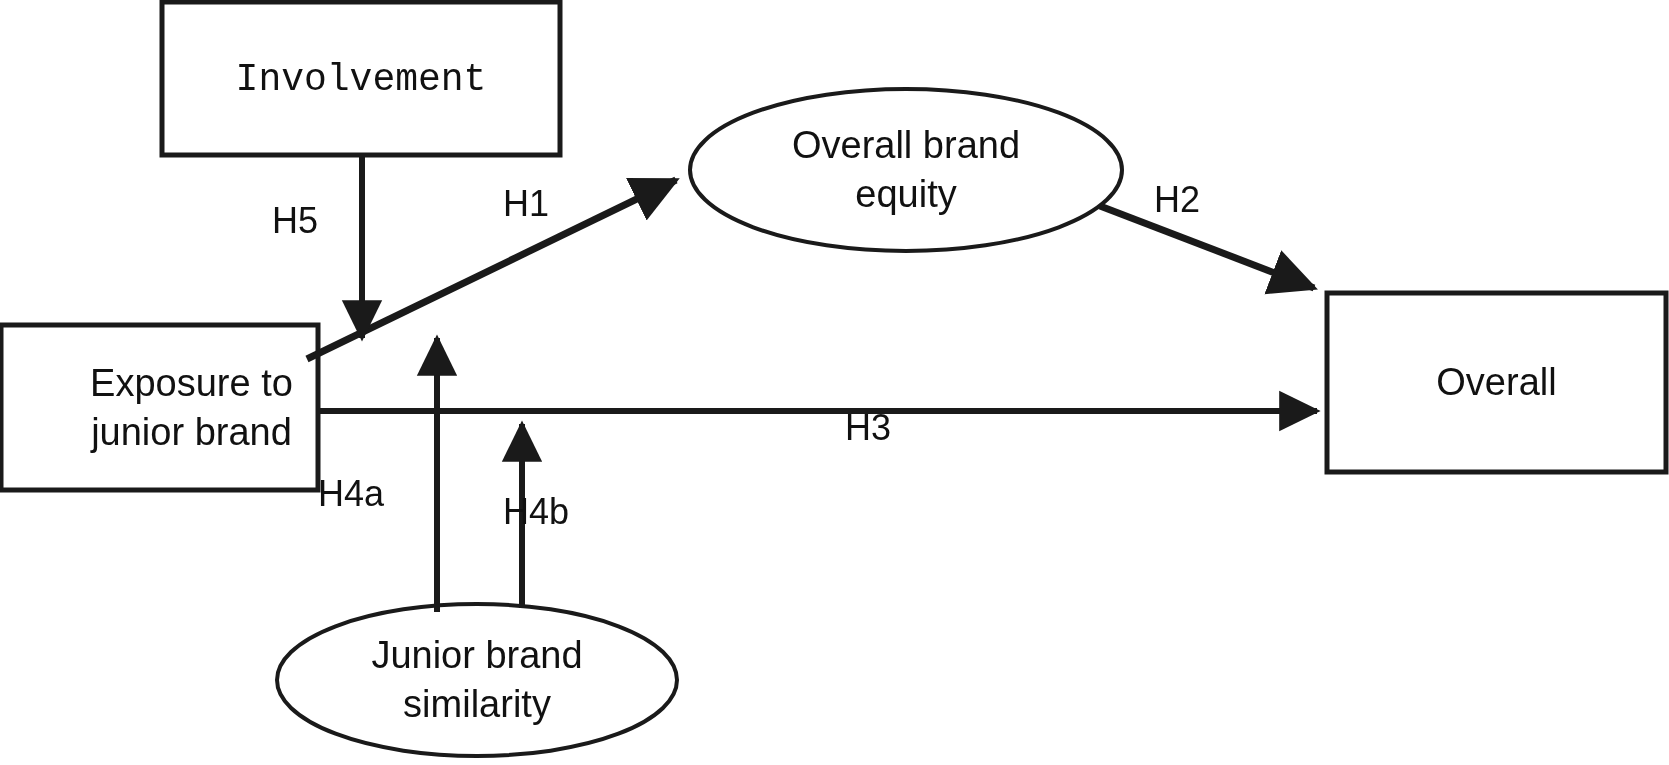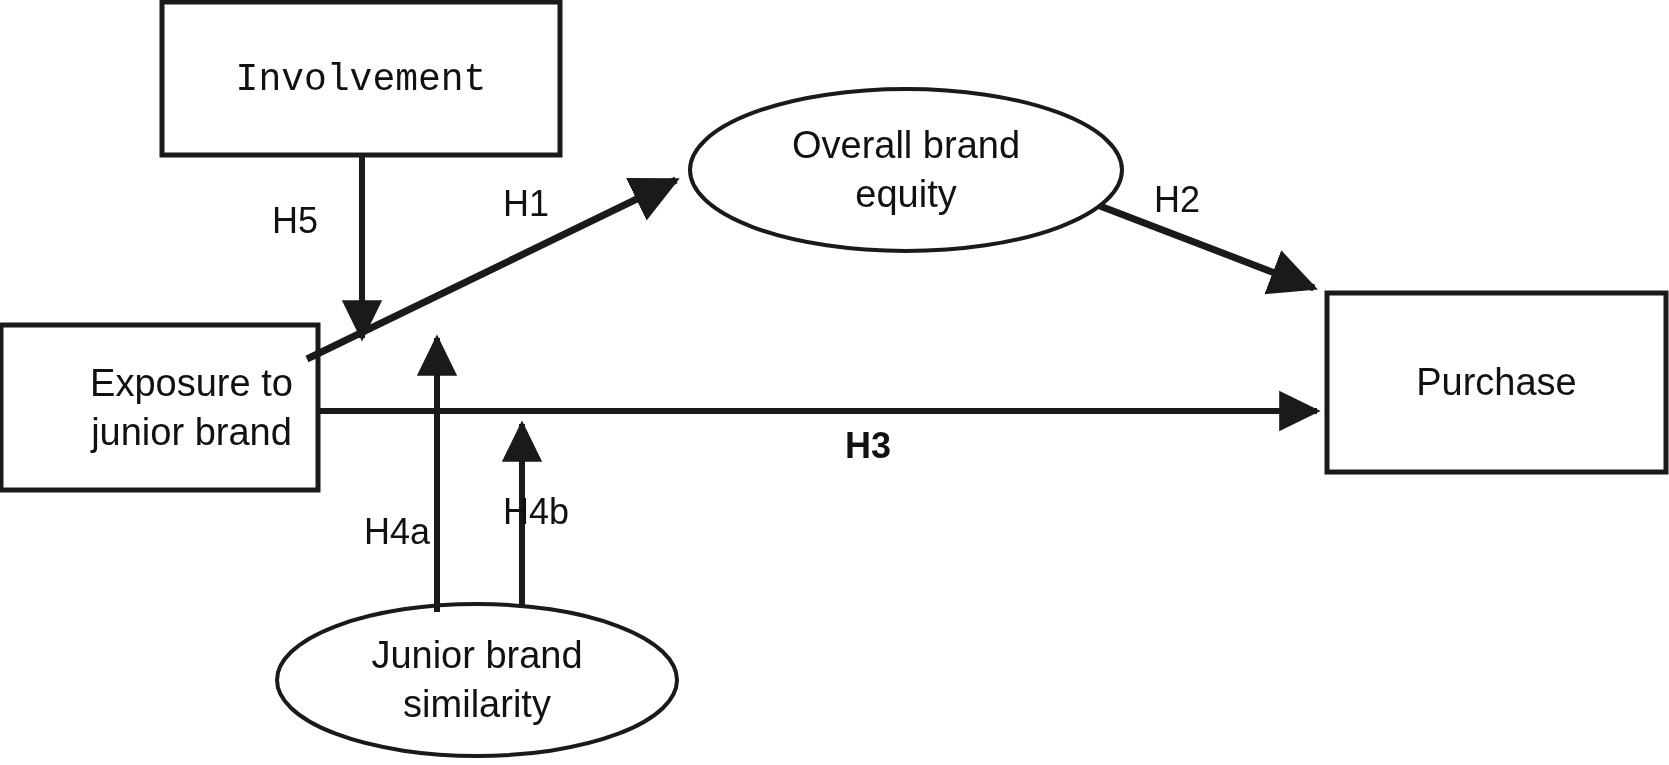--- a/index.html
+++ b/index.html
@@ -82,30 +82,30 @@
   </svg>
 
   <div class="node-label" style="left:162px; top:4px; width:398px; height:153px;font-family:Liberation Mono, monospace;">Involvement</div>
 
   <div class="node-label" style="left:1px; top:325px; width:317px; height:165px;margin-left:32px;">Exposure to
 junior brand</div>
 
   <div class="node-label" style="left:690px; top:89px; width:432px; height:162px;">Overall brand
 equity</div>
 
-  <div class="node-label" style="left:1327px; top:293px; width:339px; height:179px;">Purchase</div>
+  <div class="node-label" style="left:1327px; top:293px; width:339px; height:179px;">Overall</div>
 
   <div class="node-label" style="left:277px; top:604px; width:400px; height:152px;">Junior brand
 similarity</div>
 
   <div class="edge-label" style="left:272px; top:203px;">H5</div>
 
   <div class="edge-label" style="left:471px; top:186px;margin-left:32px;">H1</div>
 
   <div class="edge-label" style="left:1154px; top:182px;">H2</div>
 
-  <div class="edge-label" style="left:845px; top:428px;font-weight:bold;">H3</div>
+  <div class="edge-label" style="left:845px; top:410px;">H3</div>
 
-  <div class="edge-label" style="left:318px; top:514px;margin-left:46px;">H4a</div>
+  <div class="edge-label" style="left:318px; top:476px;">H4a</div>
 
   <div class="edge-label" style="left:503px; top:494px;text-align:center;">H4b</div>
 
 </div>
 
 </body></html>

